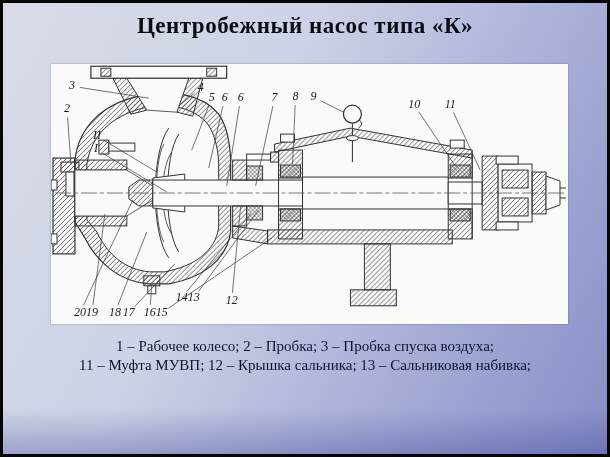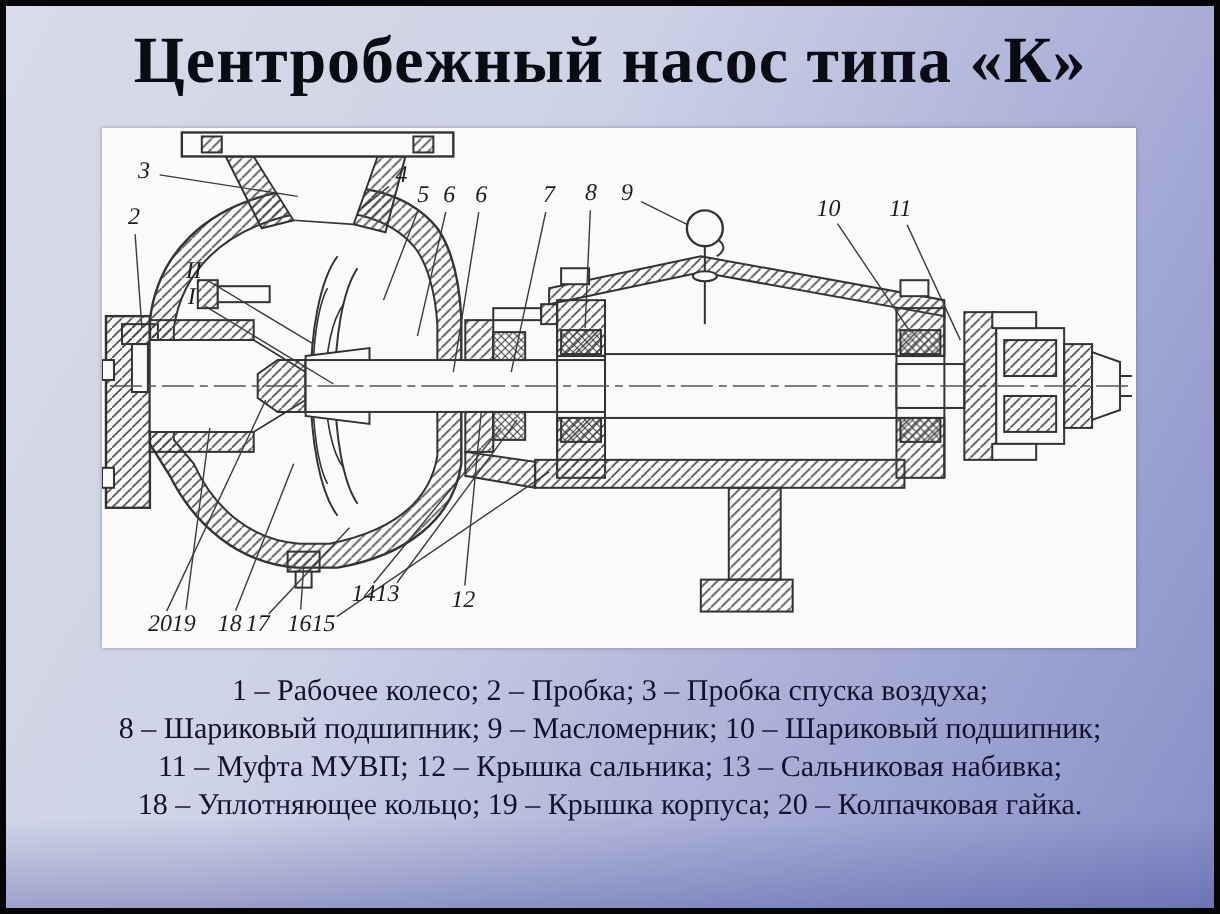--- a/index.html
+++ b/index.html
@@ -10,21 +10,21 @@
     border:3px solid #060606;
     overflow:hidden;
     background:
       linear-gradient(to bottom, rgba(60,68,150,0) 90%, rgba(60,68,150,0.35) 100%),
       linear-gradient(118deg, #d8dce8 0%, #cdd2e6 38%, #aab0d8 68%, #868ec7 100%);
     font-family:"Liberation Serif","DejaVu Serif",serif;
   }
   .title{
     position:absolute;top:10px;left:0;width:100%;
     margin:0;text-align:center;
-    font-size:33px;font-weight:bold;letter-spacing:0.5px;
+    font-size:23px;font-weight:bold;letter-spacing:0.5px;
     color:#0b0b14;
   }
   .drawing{
     position:absolute;left:48px;top:61px;width:517px;height:260px;
     background:#fafaf8;
     box-shadow:0 0 2px rgba(80,80,110,0.5);
   }
   .drawing svg{display:block;width:100%;height:100%;}
   .legend{
     position:absolute;left:0;top:334px;width:100%;
@@ -202,18 +202,16 @@
           <line x1="147.75307218676855" y1="227.56507150099029" x2="208" y2="146" class="leader"></line>
           <text x="143" y="234" class="callout">13</text>
           <line x1="181.75451638176332" y1="229.03566041472044" x2="190" y2="142" class="leader"></line>
           <text x="181" y="237" class="callout">12</text>
         </g>
     </svg>
   </div>
 
   <div class="legend">
     <div class="legend-line">1 – Рабочее колесо; 2 – Пробка; 3 – Пробка спуска воздуха;</div>
-    <div class="legend-line">8 – Шариковый подшипник; 9 – Масломерник; 10 – Шариковый подшипник;</div>
     <div class="legend-line">11 – Муфта МУВП; 12 – Крышка сальника; 13 – Сальниковая набивка;</div>
-    <div class="legend-line">18 – Уплотняющее кольцо; 19 – Крышка корпуса; 20 – Колпачковая гайка.</div>
   </div>
 
 </div>
 
 </body></html>

